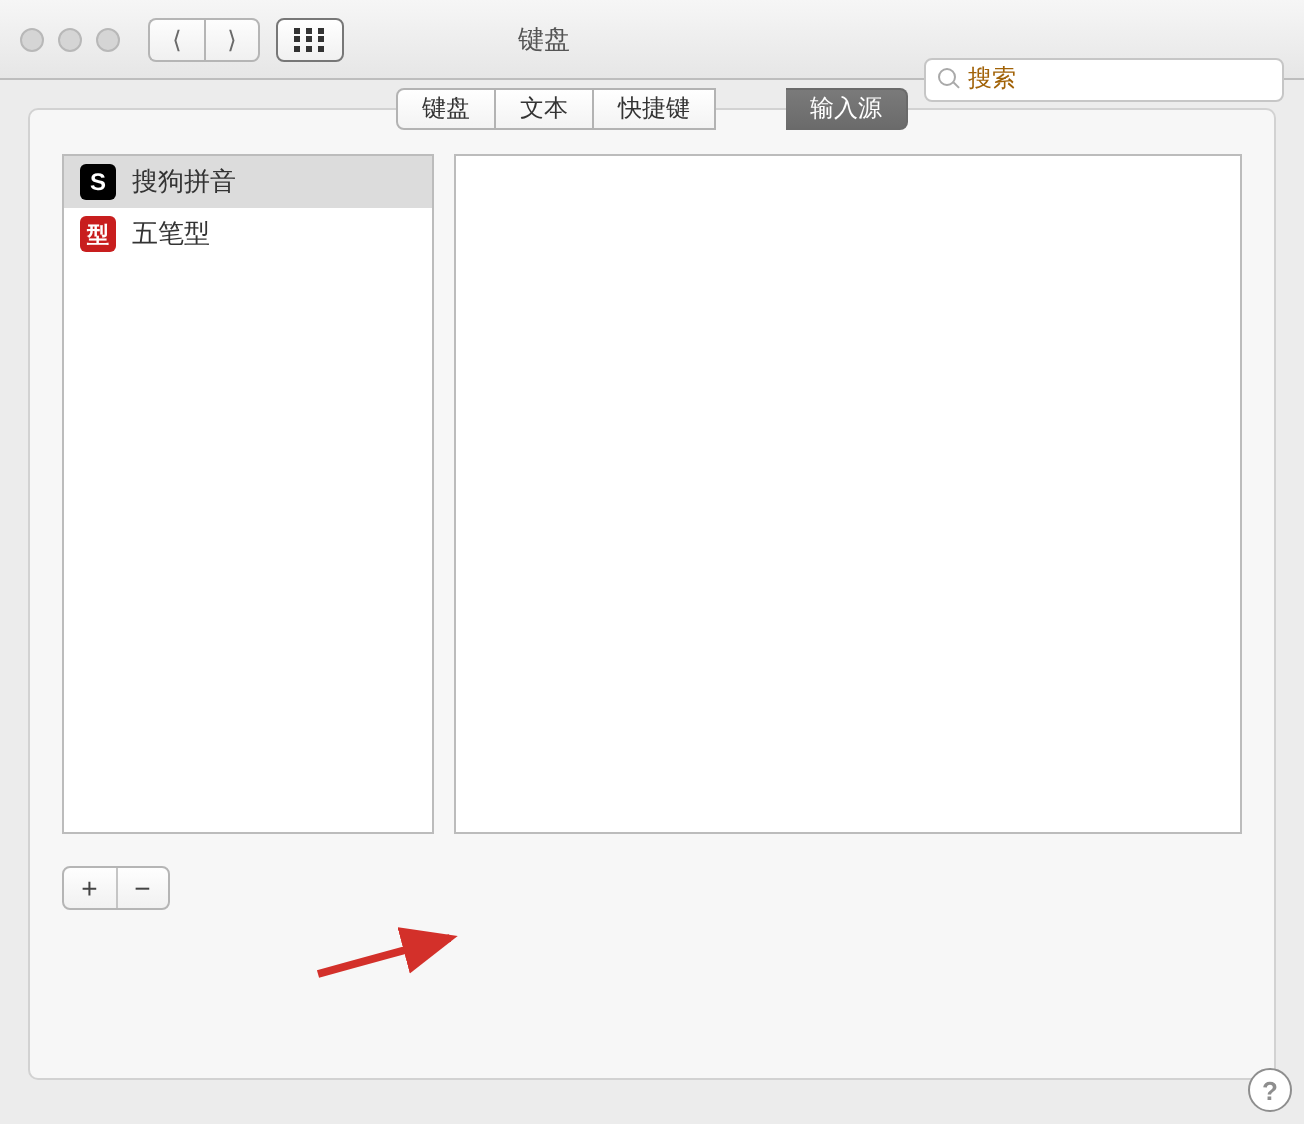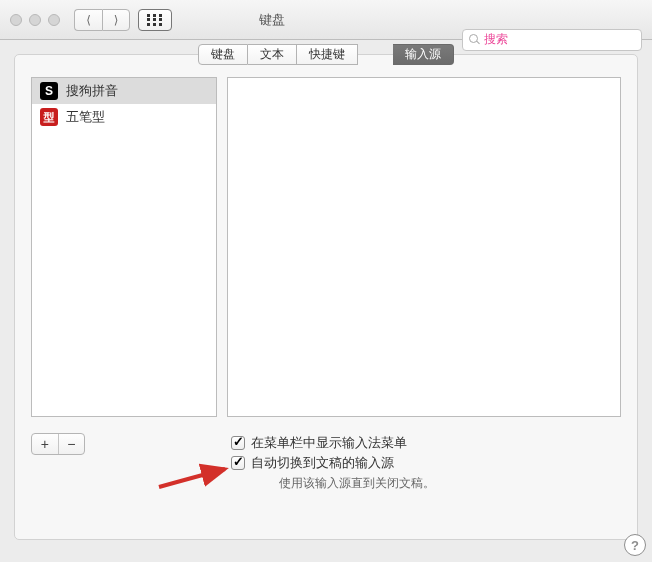--- a/index.html
+++ b/index.html
@@ -51,21 +51,21 @@
   .title {
     flex:1; text-align:center; font-size:13px; color:#555;
     margin-left:-90px;
   }
   .search-wrap { width:180px; }
   .search {
     width:100%; height:22px;
     border:1px solid #c6c6c6; border-radius:4px;
     background:#fff;
     display:flex; align-items:center; padding:0 6px;
-    color:#ec4899; font-size:12px; gap:4px;margin-top:40px;
+    color:#a16207; font-size:12px; gap:4px;margin-top:40px;
   }
   .content {
     padding: 14px 14px 10px 14px;
     height: calc(100% - 40px);
     position:relative;
   }
   .panel {
     background:#f7f7f7;
     border:1px solid #d2d2d2;
     border-radius:5px;
@@ -235,31 +235,20 @@
         </div>
       </div>
       <div class="detail"></div>
     </div>
 
     <div class="bottom-area">
       <div class="addremove">
         <div>+</div>
         <div>−</div>
       </div>
-      <div class="options">
-        <div class="optline">
-          <div class="checkbox checked"></div>
-          <span>在菜单栏中显示输入法菜单</span>
-        </div>
-        <div class="optline">
-          <div class="checkbox checked"></div>
-          <span>自动切换到文稿的输入源</span>
-        </div>
-        <div class="hint">使用该输入源直到关闭文稿。</div>
-      </div>
     </div>
 
     <svg class="arrow" width="80" height="36">
       <defs>
         <marker id="ah" markerWidth="8" markerHeight="8" refX="6" refY="3" orient="auto">
           <path d="M0,0 L7,3 L0,6 Z" fill="#d3302a"></path>
         </marker>
       </defs>
       <path d="M4,30 Q40,20 70,12" stroke="#d3302a" stroke-width="4" fill="none" marker-end="url(#ah)"></path>
     </svg>

